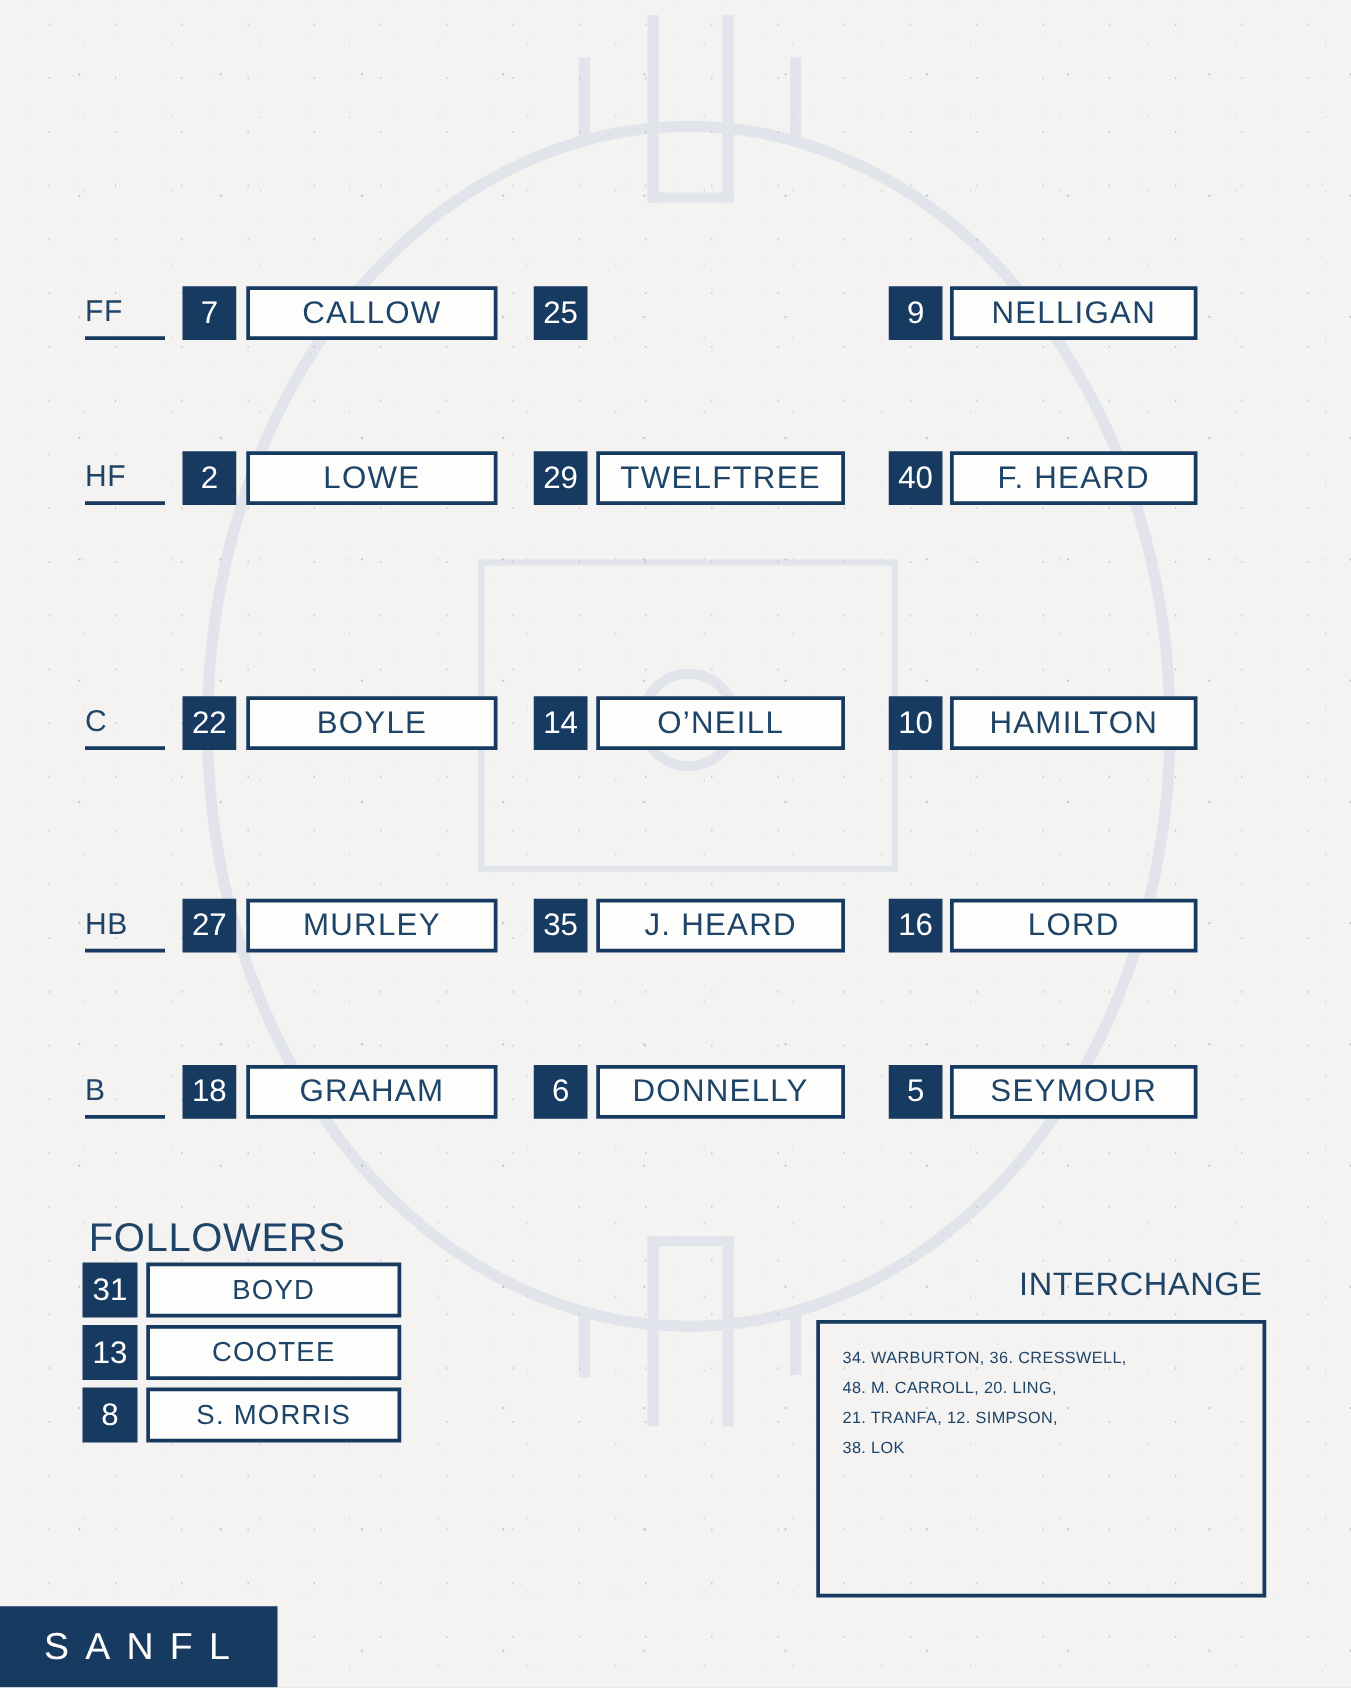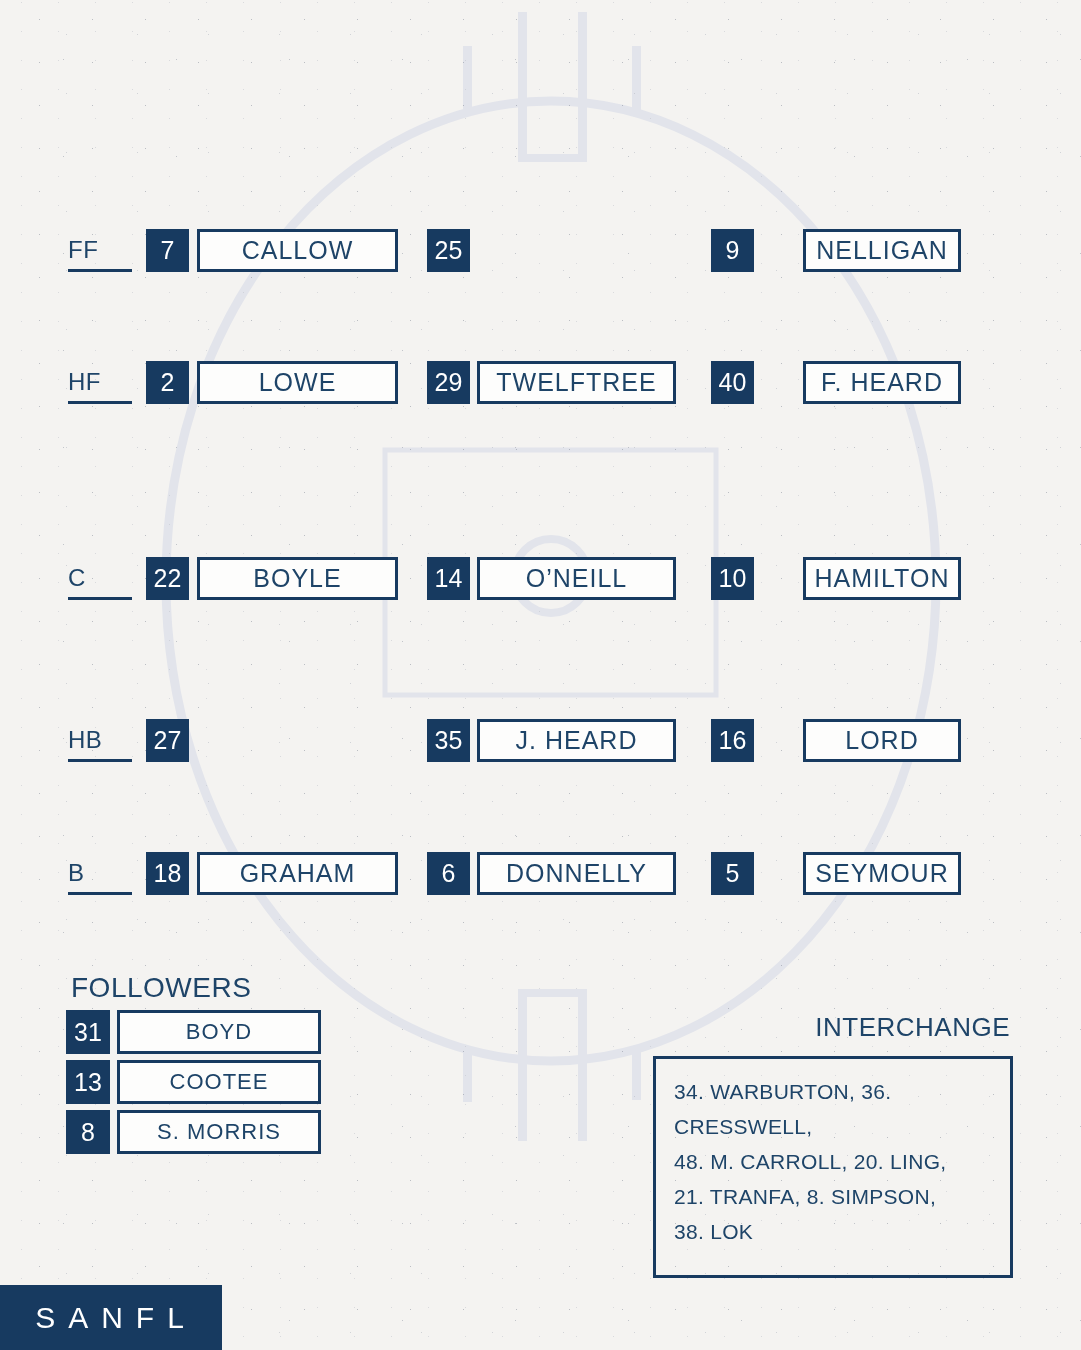--- a/index.html
+++ b/index.html
@@ -40,47 +40,47 @@
   .num{
     position:absolute;top:0;width:43px;height:43px;background:var(--navy);
     color:#fff;font-size:25px;display:flex;align-items:center;justify-content:center;
   }
   .name{
     position:absolute;top:0;height:43px;border:3px solid var(--navy);
     background:var(--boxbg);color:var(--text);font-size:25px;letter-spacing:1px;
     display:flex;align-items:center;justify-content:center;box-sizing:border-box;
   }
   .n0{left:146px}.n1{left:427px}.n2{left:711px}
-  .m0{left:197px;width:201px}.m1{left:477px;width:199px}.m2{left:803px;width:158px}
+  .m0{left:197px;width:201px}.m1{left:477px;width:199px}.m2{left:760px;width:198px}
 
   
   .followers-heading{
     position:absolute;left:71px;top:972px;color:var(--text);
-    font-size:28px;letter-spacing:.5px;
+    font-size:32px;letter-spacing:.5px;
   }
   .frow{position:absolute;left:0;width:420px;height:48px;}
   .frow-0{top:1010px}.frow-1{top:1060px}.frow-2{top:1110px}
   .fnum{position:absolute;left:66px;top:0;width:44px;height:44px;background:var(--navy);
     color:#fff;font-size:25px;display:flex;align-items:center;justify-content:center;}
   .fname{position:absolute;left:117px;top:0;width:204px;height:44px;
     border:3px solid var(--navy);background:var(--boxbg);color:var(--text);
     font-size:22px;letter-spacing:1px;display:flex;align-items:center;justify-content:center;
     box-sizing:border-box;}
 
   
   .interchange-heading{
     position:absolute;left:653px;top:1012px;width:357px;text-align:right;
     color:var(--text);font-size:26px;letter-spacing:.5px;
   }
   .interchange-box{
     position:absolute;left:653px;top:1056px;width:360px;height:222px;
     border:3px solid var(--navy);box-sizing:border-box;
     padding:15px 14px 0 18px;
   }
-  .int-line{color:var(--text);font-size:21px;line-height:35px;letter-spacing:.3px;}
+  .int-line{color:var(--text);font-size:13px;line-height:24px;letter-spacing:.3px;}
 
   
   .sanfl-logo{
     position:absolute;left:0;top:1285px;width:222px;height:65px;background:var(--navy);
     color:#fff;font-size:30px;letter-spacing:13px;
     display:flex;align-items:center;justify-content:center;
     padding-left:10px;box-sizing:border-box;
   }
 </style>
 </head>
@@ -133,20 +133,21 @@
         <div class="num n0">22</div>
         <div class="name m0">BOYLE</div>
         <div class="num n1">14</div>
         <div class="name m1">O’NEILL</div>
         <div class="num n2">10</div>
         <div class="name m2">HAMILTON</div>
       </div>
       <div class="pos-row row-3">
         <div class="pos-label">HB</div>
         <div class="num n0">27</div>
+        <div class="name m0">MURLEY</div>
         <div class="num n1">35</div>
         <div class="name m1">J. HEARD</div>
         <div class="num n2">16</div>
         <div class="name m2">LORD</div>
       </div>
       <div class="pos-row row-4">
         <div class="pos-label">B</div>
         <div class="num n0">18</div>
         <div class="name m0">GRAHAM</div>
         <div class="num n1">6</div>
@@ -170,19 +171,19 @@
         <div class="fnum">8</div>
         <div class="fname">S. MORRIS</div>
       </div>
     </div>
 
   <div class="interchange-heading">INTERCHANGE</div>
   <div class="interchange-box">
     <div id="interchange-lines">
         <div class="int-line">34. WARBURTON, 36. CRESSWELL,</div>
         <div class="int-line">48. M. CARROLL, 20. LING,</div>
-        <div class="int-line">21. TRANFA, 8. SIMPSON,</div>
+        <div class="int-line">21. TRANFA, 12. SIMPSON,</div>
         <div class="int-line">38. LOK</div>
       </div>
   </div>
 
   <div class="sanfl-logo">SANFL</div>
 </div>
 
 </body></html>

